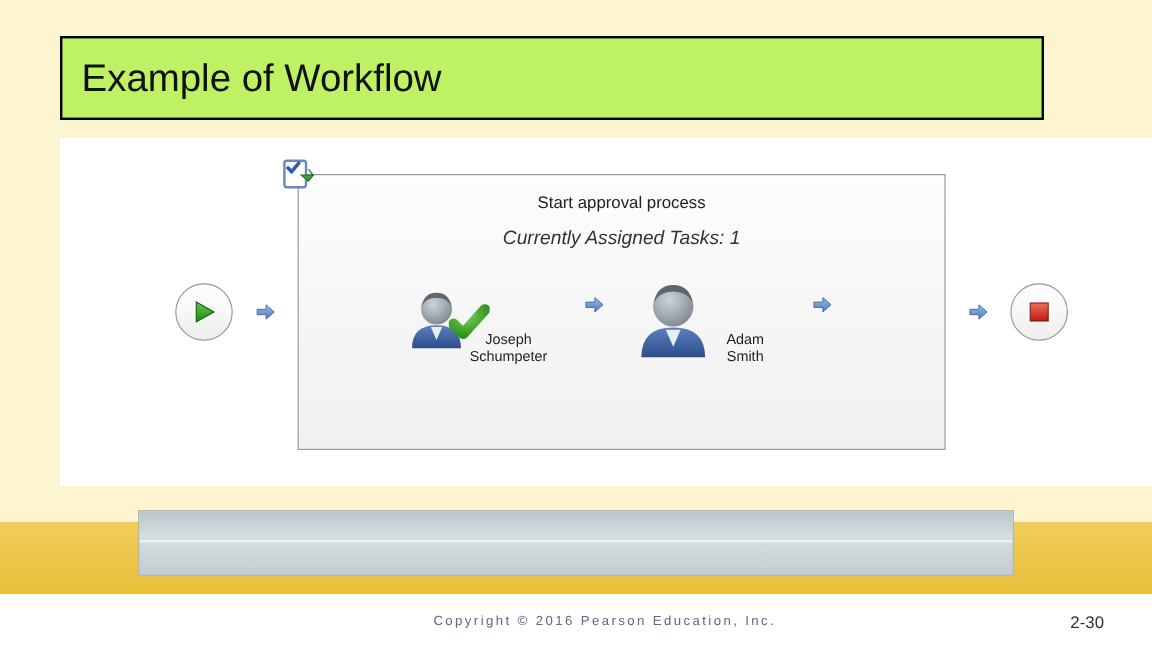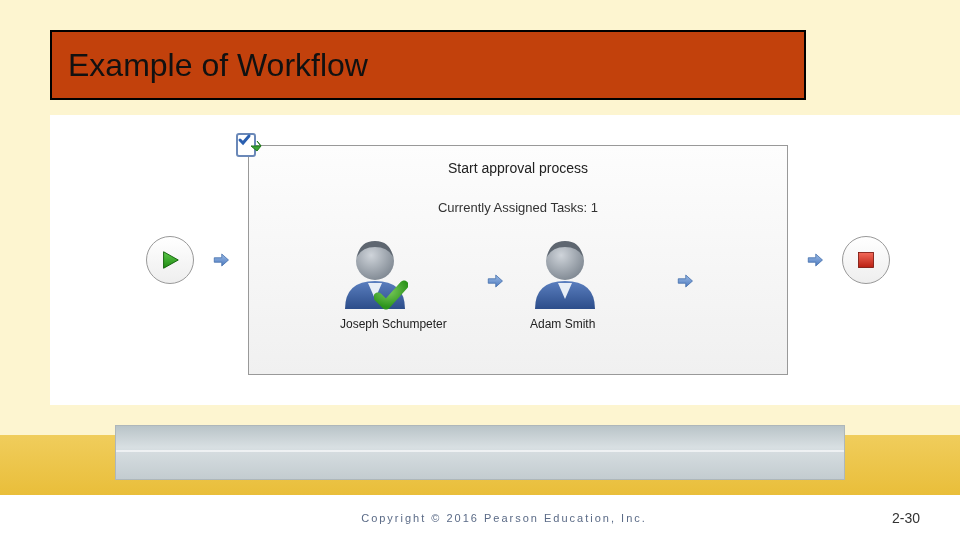--- a/index.html
+++ b/index.html
@@ -8,23 +8,23 @@
     height: 540px;
     background: #fdf5d0;
     font-family: Arial, Helvetica, sans-serif;
     position: relative;
     overflow: hidden;
   }
   .title-box {
     position: absolute;
     top: 30px;
     left: 50px;
-    width: 756px;
+    width: 820px;
     height: 70px;
-    background: #c2410c;
+    background: #bef264;
     border: 2px solid #000;
     display: flex;
     align-items: center;
     padding-left: 16px;
   }
   .title-box h1 {
     font-size: 32px;
     font-weight: 400;
     color: #111;
   }
@@ -71,34 +71,34 @@
     left: -14px;
     width: 28px;
     height: 26px;
   }
   .panel-title {
     font-size: 14px;
     color: #222;
     margin-top: 6px;
   }
   .panel-sub {
-    font-size: 13px;
+    font-size: 16px;
     color: #333;
-    margin-top: 24px;
+    margin-top: 14px;
+    font-style: italic;
   }
   .people-row {
     display: flex;
     align-items: flex-end;
     gap: 24px;
     margin-top: 18px;
   }
   .person {
     display: flex;
-    flex-direction: column;
-    align-items: flex-start;
+    align-items: flex-end;
     width: 120px;
     position: relative;
   }
   .person-name {
     font-size: 12px;
     color: #222;
     margin-top: 6px;
     text-align: center;
   }
   .step-arrow {

